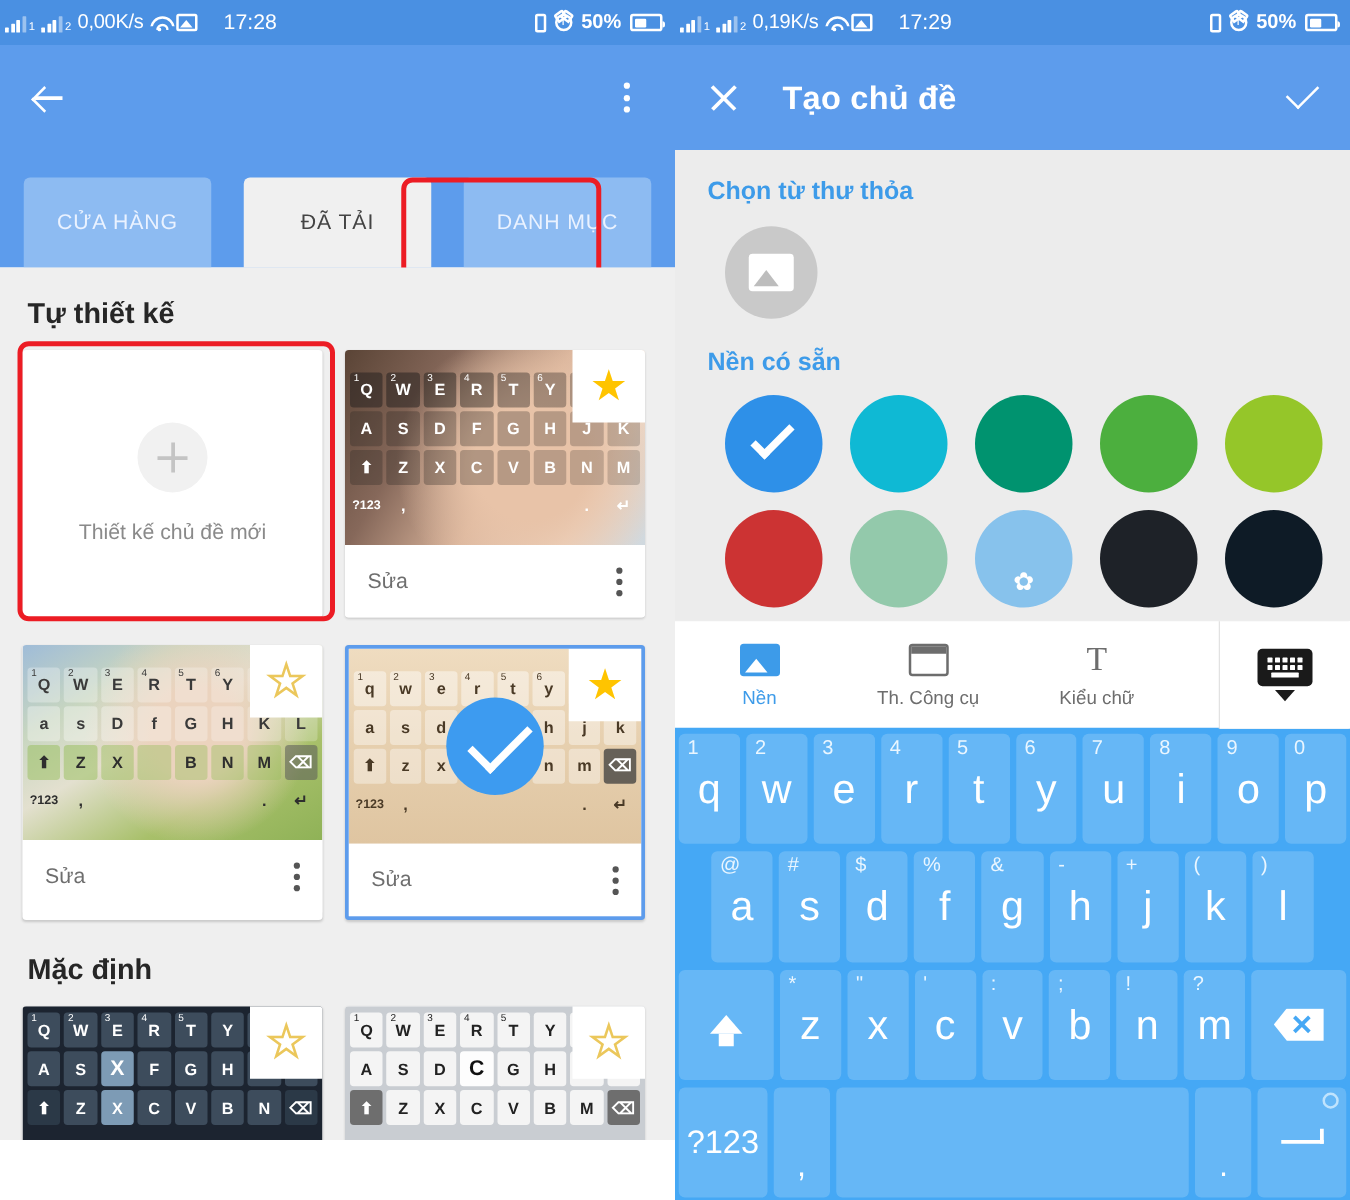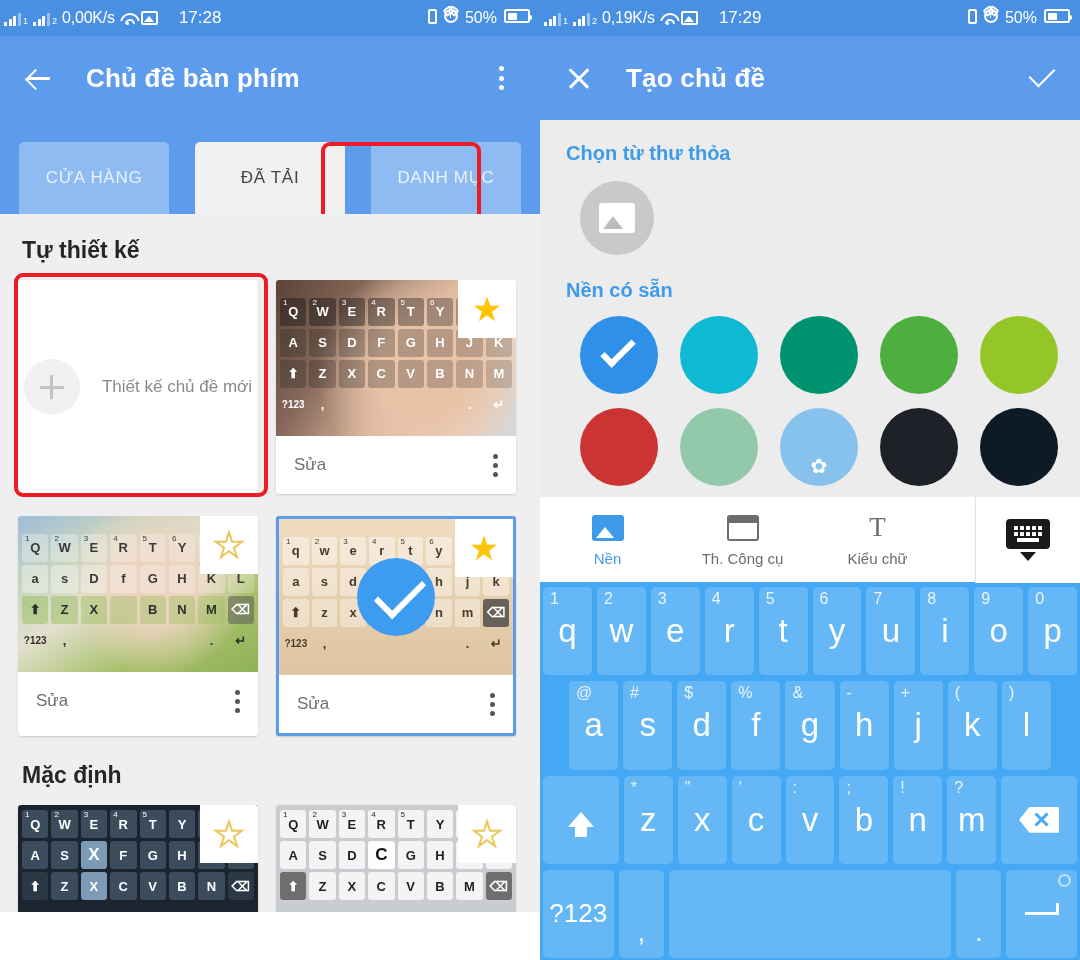--- a/index.html
+++ b/index.html
@@ -12,21 +12,21 @@
   .screen { position: relative; width: 1080px; height: 960px; display: flex; }
   .pane { position: relative; width: 540px; height: 960px; overflow: hidden; }
 
   
   .statusbar {
     height: 36px; background: #4A90E2; color: #fff;
     display: flex; align-items: center; padding: 0 10px 0 4px;
     font-size: 16px; position: relative;
   }
   .sb-left { display: flex; align-items: center; gap: 5px; }
-  .sb-right { display: flex; align-items: flex-start; gap: 7px; margin-left: auto; }
+  .sb-right { display: flex; align-items: center; gap: 7px; margin-left: auto; font-weight: bold; }
   .sig { display: inline-flex; align-items: flex-end; gap: 1.5px; height: 15px; position: relative; }
   .sig i { display: block; width: 3px; background: #fff; border-radius: .5px; }
   .sig i:nth-child(1){height:4px}
   .sig i:nth-child(2){height:7px}
   .sig i:nth-child(3){height:10px}
   .sig i:nth-child(4){height:13px; background:rgba(255,255,255,.45)}
   .sig sub { font-size: 9px; line-height: 1; margin-left: 1px; }
   .netspeed { font-size: 16px; letter-spacing: -.2px; }
   .wifi { display:inline-block; width:16px; height:13px; position:relative; }
   .wifi::before{content:"";position:absolute;left:0;top:1px;width:16px;height:16px;
@@ -73,21 +73,21 @@
         border-radius:5px 5px 0 0; margin:0 5px; font-weight:500;}
   .tab.active{ background:#F0F0F0; color:#444; }
   .redbox{ position:absolute; border:4px solid #EC1C24; border-radius:9px; pointer-events:none; }
 
   
   .content{ background:#EFEFEF; height:698px; overflow:hidden; position:relative;}
   .sect-title{ font-size:23px; font-weight:700; color:#262626; padding:23px 22px 16px; }
   .grid{ display:flex; gap:18px; padding: 0 18px; }
   .card{ width:240px; background:#fff; border-radius:3px; box-shadow:0 1px 2px rgba(0,0,0,.16); overflow:hidden; position:relative;}
   .card.selected{ border:3px solid #5D9CEC; }
-  .newcard{ height:214px; display:flex; flex-direction:row; align-items:center; justify-content:center; gap:22px;}
+  .newcard{ height:214px; display:flex; flex-direction:column; align-items:center; justify-content:center; gap:22px;}
   .plus-circle{ width:56px;height:56px;border-radius:50%;background:#F1F1F1;position:relative;}
   .plus-circle::before,.plus-circle::after{content:"";position:absolute;background:#C4C4C4;}
   .plus-circle::before{left:16px;top:26.5px;width:24px;height:3px;}
   .plus-circle::after{top:16px;left:26.5px;height:24px;width:3px;}
   .newcard .lbl{ font-size:17px; color:#8A8A8A;}
   .thumb{ height:156px; position:relative; overflow:hidden; }
   .cardfoot{ height:58px; display:flex; align-items:center; justify-content:space-between; padding:0 18px; background:#fff;}
   .cardfoot .ed{ font-size:17px; color:#6E6E6E;}
   .dots{ display:flex; flex-direction:column; gap:4px;}
   .dots i{ width:5px;height:5px;background:#555;border-radius:50%;}
@@ -238,21 +238,20 @@
         <span class="batt">
             <i></i>
           </span>
       </div>
     </div>
 
     <div class="appbar">
       <div class="ic-btn">
           <span class="arrow-back"></span>
         </div>
-      <div class="ttl">Chủ đề bàn phím</div>
       <div class="ic-btn" style="margin-left:auto">
         <span class="kebab">
             <i></i>
             <i></i>
             <i></i>
           </span>
       </div>
     </div>
 
     <div class="tabs">

